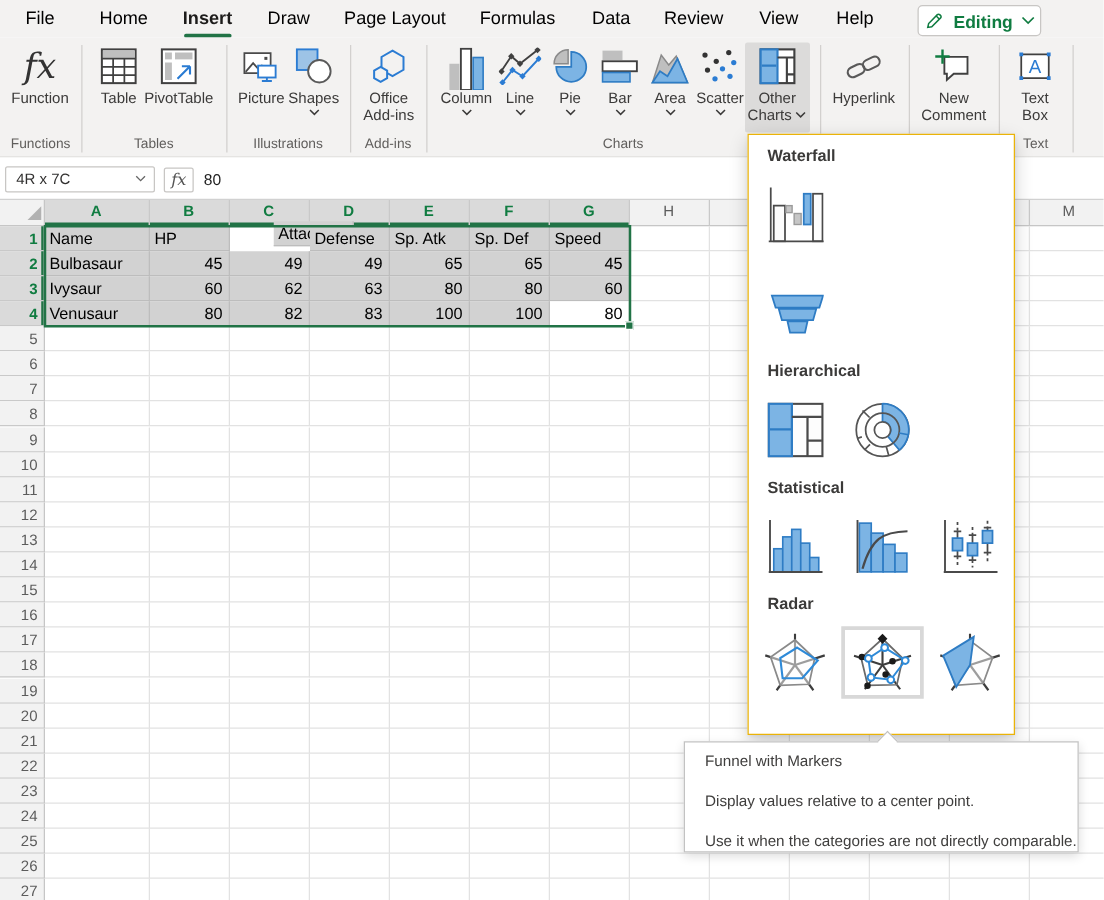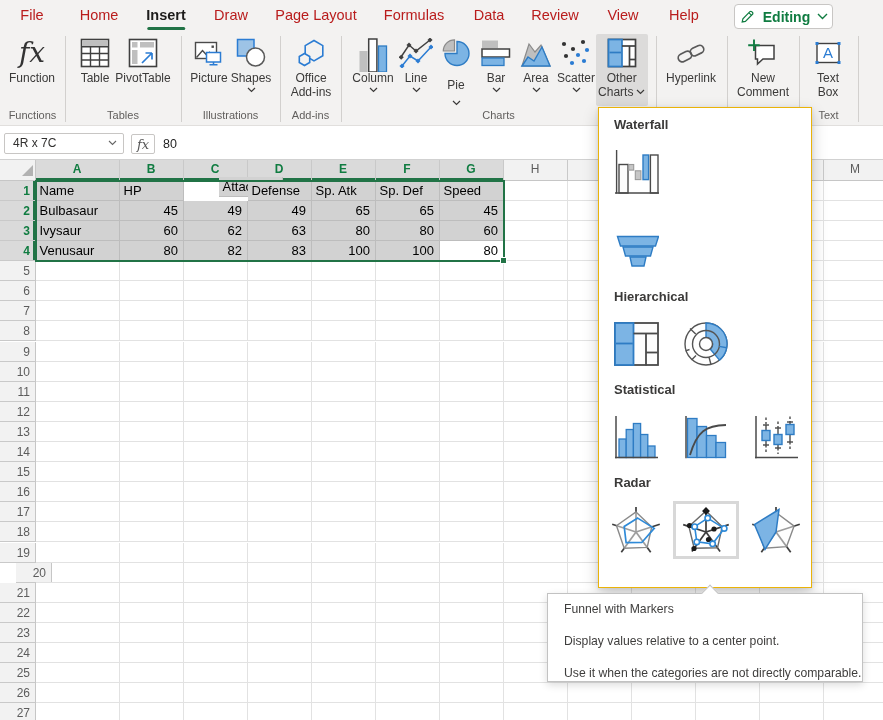--- a/index.html
+++ b/index.html
@@ -11,21 +11,21 @@
     --blue-fill:#7CB4E4;
     --blue-stroke:#2E7CC4;
   }
   *{box-sizing:border-box;margin:0;padding:0}
   html,body{width:883px;height:720px;overflow:hidden;background:#fff;
     font-family:"Liberation Sans",sans-serif;-webkit-font-smoothing:antialiased}
   #stage{position:relative;width:883px;height:720px;overflow:hidden}
 
   
   #menubar{position:absolute;left:0;top:0;width:883px;height:30px;background:var(--ribbon-bg)}
-  .mtab{position:absolute;top:0;height:30px;line-height:31px;font-size:14.5px;color:#b91c1c;
+  .mtab{position:absolute;top:0;height:30px;line-height:31px;font-size:14.5px;color:#000000;
     transform:translateX(-50%);white-space:nowrap;cursor:pointer}
   .mtab.active{color:#1d1c1b;font-weight:700}
   .mtab.active::after{content:"";position:absolute;left:50%;transform:translateX(-50%);
     bottom:0;width:38px;height:3px;background:var(--sel-green);border-radius:2px}
   #editing-btn{position:absolute;left:734px;top:4px;width:99px;height:25px;background:#fff;
     border:1px solid #c8c6c4;border-radius:4px;display:flex;align-items:center;
     justify-content:center;gap:7px;cursor:pointer}
   #editing-btn .elabel{color:var(--green);font-size:14px;font-weight:700}
 
   
@@ -230,21 +230,21 @@
             </g>
   </svg>
         </div>
         <div class="rlabel">Line</div>
         <div class="rchev">
           <svg width="9" height="6" viewBox="0 0 9 6">
             <path d="M1 1 L4.5 4.5 L8 1" fill="none" stroke="#3b3a39" stroke-width="1.2"></path>
           </svg>
         </div>
       </div>
-      <div class="rbtn" style="left: 440px; width: 32px; justify-content: space-between;">
+      <div class="rbtn" style="left: 440px; width: 32px;">
         <div class="ricon">
           <svg width="30" height="30" viewBox="0 0 30 30">
     <path d="M16 15.5 V3.5 A12 12 0 1 1 4 15.5 Z" fill="#7CB4E4" stroke="#2E7CC4" stroke-width="1.4"></path>
     <path d="M13.5 13 V1.8 A11.2 11.2 0 0 0 2.3 13 Z" fill="#bfbfbf" stroke="#8a8a8a" stroke-width="1.2"></path>
   </svg>
         </div>
         <div class="rlabel">Pie</div>
         <div class="rchev">
           <svg width="9" height="6" viewBox="0 0 9 6">
             <path d="M1 1 L4.5 4.5 L8 1" fill="none" stroke="#3b3a39" stroke-width="1.2"></path>
@@ -665,21 +665,21 @@
         <div class="cell" style="left: 247.5px; top: 382.5px; width: 64px; height: 20.1px; line-height: 20.1px; padding: 0px 0px 0px 4px;"></div>
         <div class="cell" style="left: 311.5px; top: 382.5px; width: 64px; height: 20.1px; line-height: 20.1px; padding: 0px 0px 0px 4px;"></div>
         <div class="cell" style="left: 375.5px; top: 382.5px; width: 64px; height: 20.1px; line-height: 20.1px; padding: 0px 0px 0px 4px;"></div>
         <div class="cell" style="left: 439.5px; top: 382.5px; width: 64px; height: 20.1px; line-height: 20.1px; padding: 0px 0px 0px 4px;"></div>
         <div class="cell" style="left: 503.5px; top: 382.5px; width: 64px; height: 20.1px; line-height: 20.1px; padding: 0px 0px 0px 4px;"></div>
         <div class="cell" style="left: 567.5px; top: 382.5px; width: 64px; height: 20.1px; line-height: 20.1px; padding: 0px 0px 0px 4px;"></div>
         <div class="cell" style="left: 631.5px; top: 382.5px; width: 64px; height: 20.1px; line-height: 20.1px; padding: 0px 0px 0px 4px;"></div>
         <div class="cell" style="left: 695.5px; top: 382.5px; width: 64px; height: 20.1px; line-height: 20.1px; padding: 0px 0px 0px 4px;"></div>
         <div class="cell" style="left: 759.5px; top: 382.5px; width: 64px; height: 20.1px; line-height: 20.1px; padding: 0px 0px 0px 4px;"></div>
         <div class="cell" style="left: 823.5px; top: 382.5px; width: 64px; height: 20.1px; line-height: 20.1px; padding: 0px 0px 0px 4px;"></div>
-        <div class="rhead" style="left: 0px; top: 402.6px; width: 35.5px; height: 20.1px; line-height: 20.1px; padding-right: 4.5px; margin-left: 16px;">20</div>
+        <div class="rhead" style="left: 0px; top: 402.6px; width: 35.5px; height: 20.1px; line-height: 20.1px; padding-right: 4.5px;">20</div>
         <div class="cell" style="left: 35.5px; top: 402.6px; width: 84px; height: 20.1px; line-height: 20.1px; padding: 0px 0px 0px 4px;"></div>
         <div class="cell" style="left: 119.5px; top: 402.6px; width: 64px; height: 20.1px; line-height: 20.1px; padding: 0px 0px 0px 4px;"></div>
         <div class="cell" style="left: 183.5px; top: 402.6px; width: 64px; height: 20.1px; line-height: 20.1px; padding: 0px 0px 0px 4px;"></div>
         <div class="cell" style="left: 247.5px; top: 402.6px; width: 64px; height: 20.1px; line-height: 20.1px; padding: 0px 0px 0px 4px;"></div>
         <div class="cell" style="left: 311.5px; top: 402.6px; width: 64px; height: 20.1px; line-height: 20.1px; padding: 0px 0px 0px 4px;"></div>
         <div class="cell" style="left: 375.5px; top: 402.6px; width: 64px; height: 20.1px; line-height: 20.1px; padding: 0px 0px 0px 4px;"></div>
         <div class="cell" style="left: 439.5px; top: 402.6px; width: 64px; height: 20.1px; line-height: 20.1px; padding: 0px 0px 0px 4px;"></div>
         <div class="cell" style="left: 503.5px; top: 402.6px; width: 64px; height: 20.1px; line-height: 20.1px; padding: 0px 0px 0px 4px;"></div>
         <div class="cell" style="left: 567.5px; top: 402.6px; width: 64px; height: 20.1px; line-height: 20.1px; padding: 0px 0px 0px 4px;"></div>
         <div class="cell" style="left: 631.5px; top: 402.6px; width: 64px; height: 20.1px; line-height: 20.1px; padding: 0px 0px 0px 4px;"></div>

